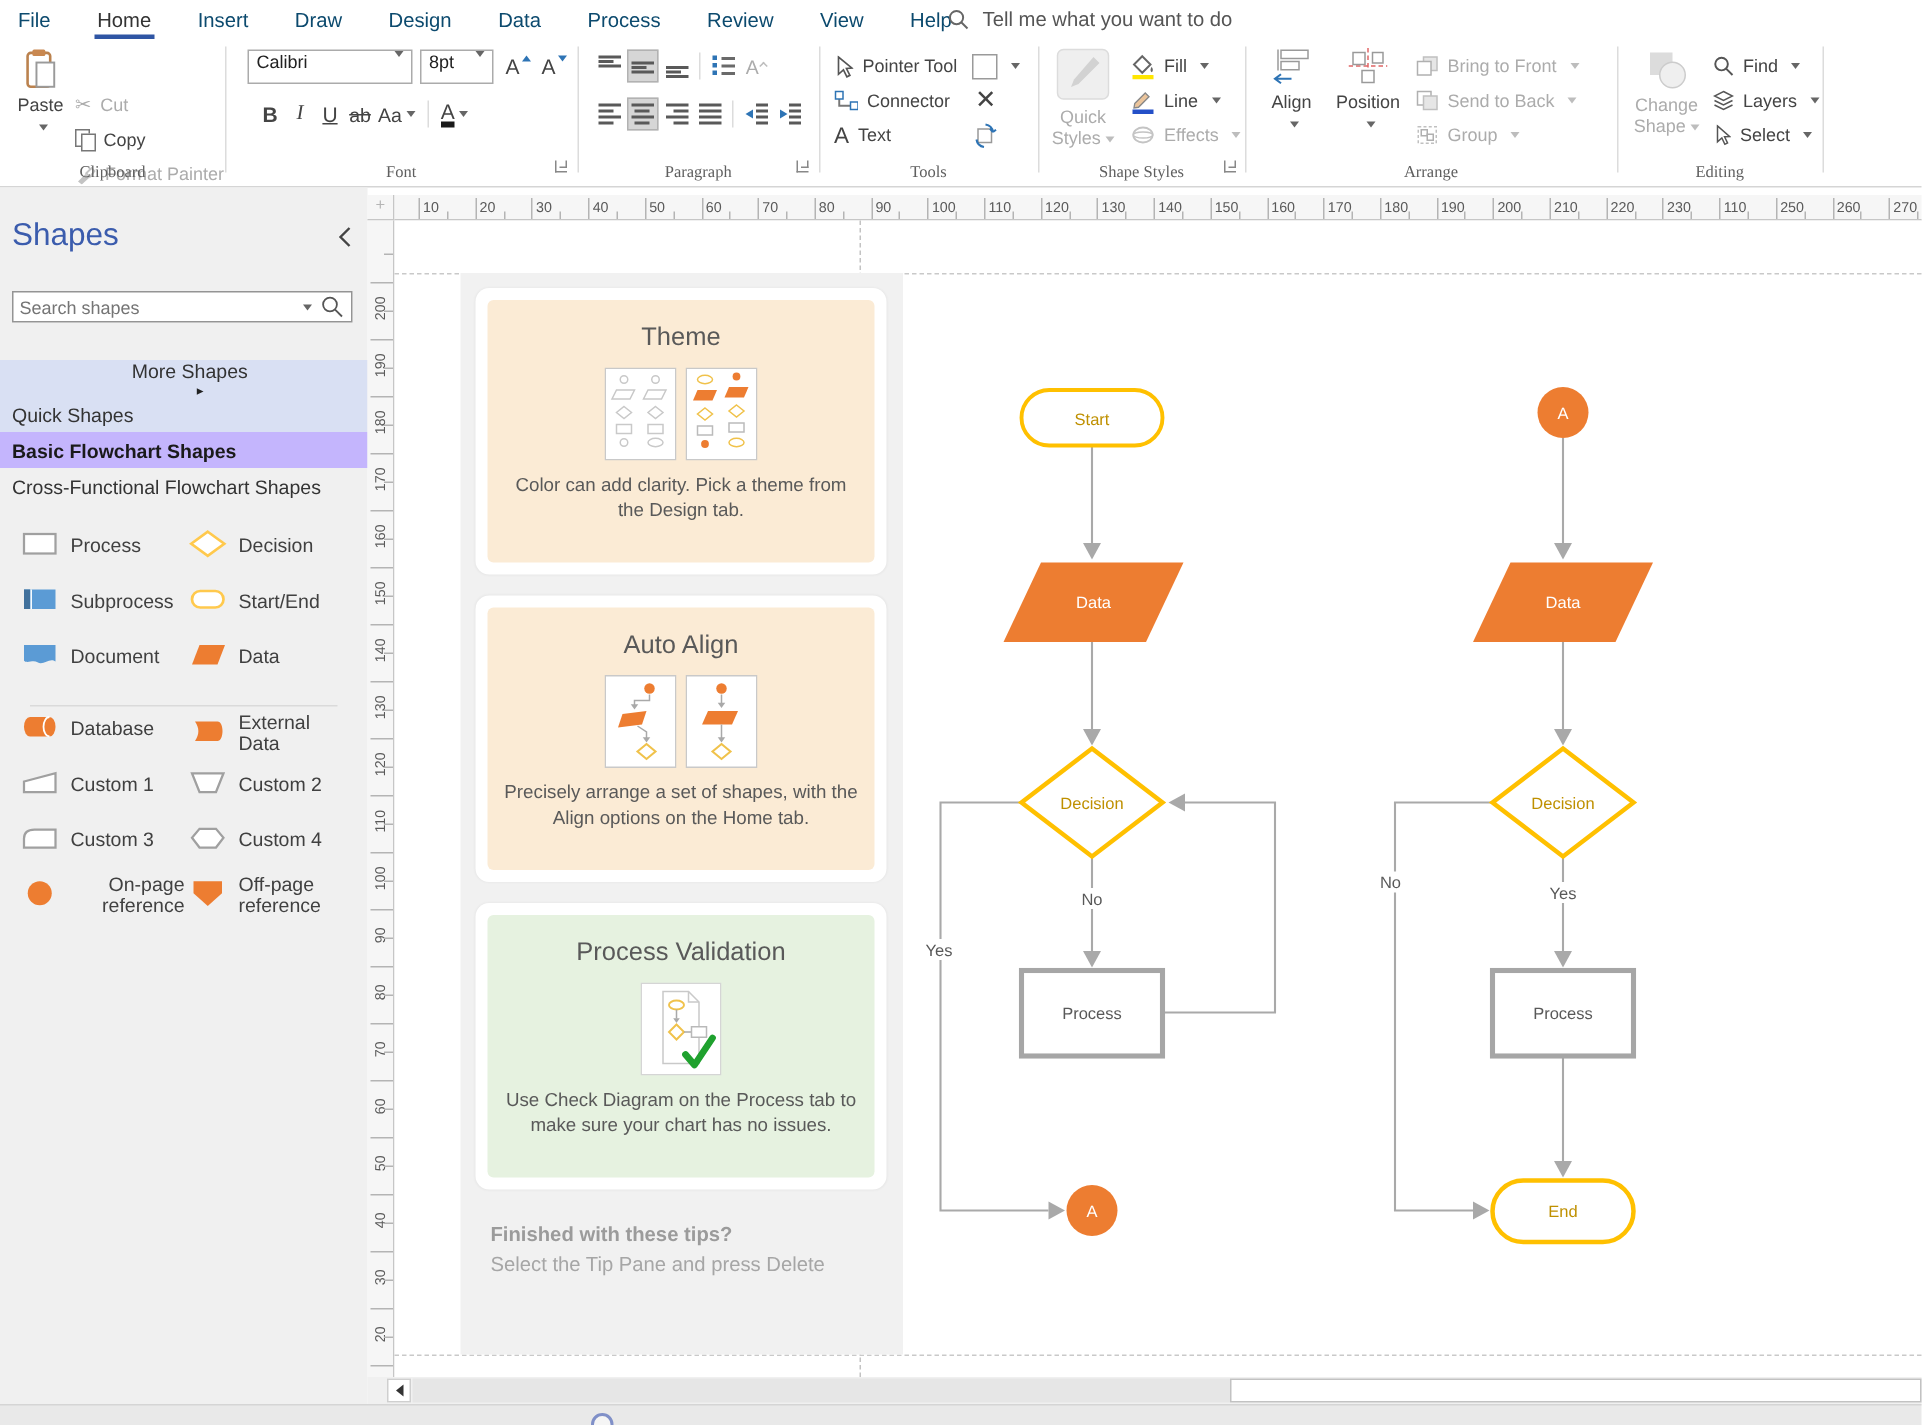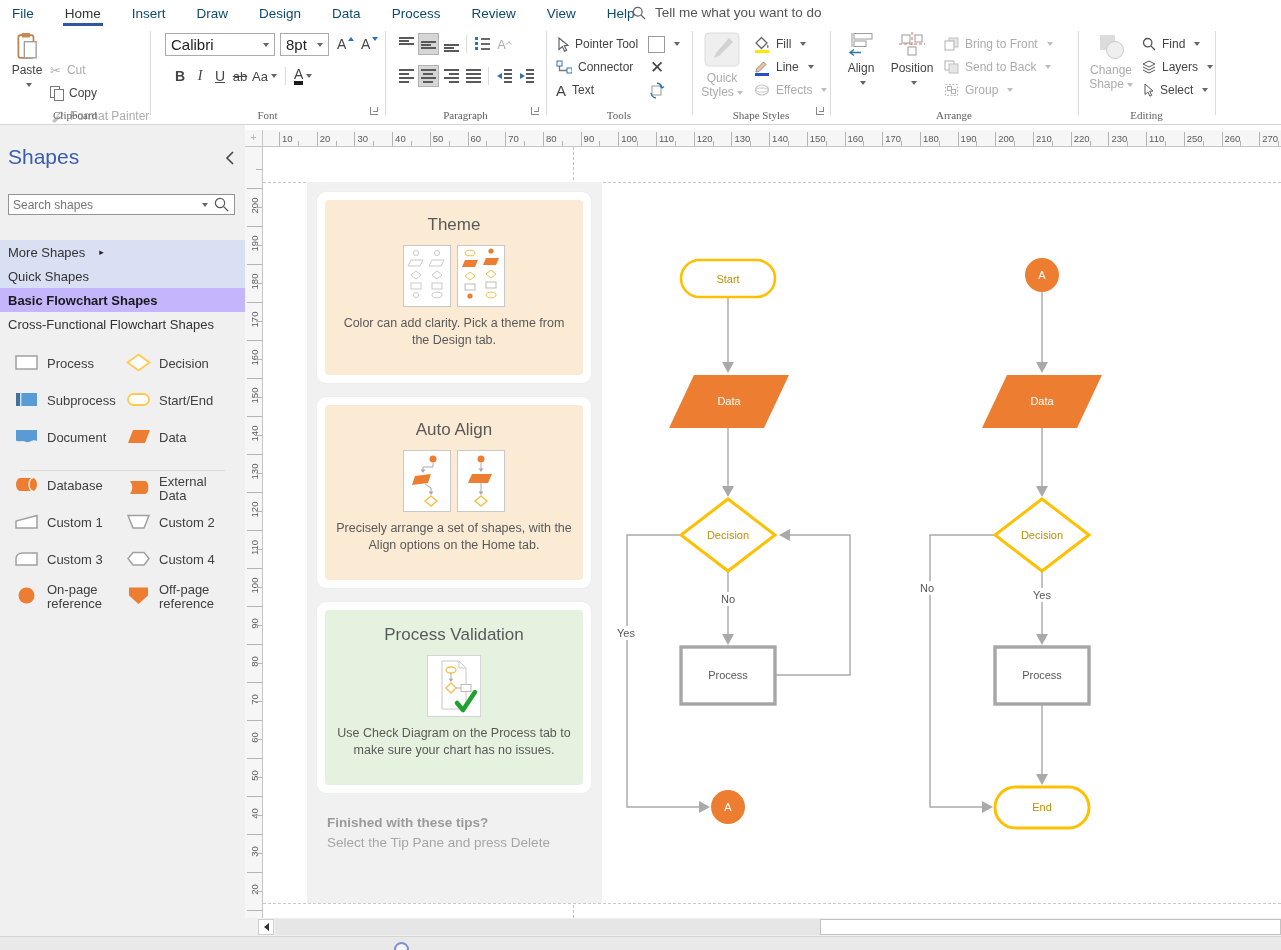--- a/index.html
+++ b/index.html
@@ -17,21 +17,21 @@
   #ribbon { position:absolute; left:0; top:27px; width:1281px; height:98px; background:#fff; border-bottom:1px solid #d5d5d5; }
   .rsep { position:absolute; top:4px; width:1px; height:84px; background:#dcdcdc; }
   .glabel { position:absolute; bottom:3px; font-size:11px; color:#5f5f5f; text-align:center;font-family:Liberation Serif, serif; }
   .dis, .dis * { color:#acacac !important; }
   .carD { display:inline-block; width:0; height:0; border-left:3.5px solid transparent; border-right:3.5px solid transparent; border-top:4px solid #666; vertical-align:middle; margin-left:3px; }
   .dis .carD { border-top-color:#bdbdbd; }
   .bigbtn { position:absolute; width:46px; text-align:center; font-size:12px; color:#444; }
   .mrow { position:absolute; height:22px; display:flex; align-items:center; gap:6px; font-size:12px; }
   .launcher { position:absolute; width:8px; height:8px; border-left:1px solid #888; border-bottom:1px solid #888; }
   .launcher::after { content:''; position:absolute; right:0px; top:0px; width:4px; height:4px; border-right:1.4px solid #888; border-bottom:1.4px solid #888; }
-  .combo { position:absolute; height:23px; background:#fff; border:1px solid #ababab; font-size:15px; color:#222; display:flex; align-items:center; padding:0 5px; }
+  .combo { position:absolute; height:23px; background:#fff; border:1px solid #ababab; font-size:12px; color:#222; display:flex; padding:0 5px; }
   .combo .carD { margin-left:auto; }
   .sbtn { display:inline-flex; align-items:center; justify-content:center; height:22px; min-width:20px; padding:0 2px; }
   .sbtn.on { background:#d6d6d6; border:1px solid #b2b2b2; }
 
   
   .icb { display:inline-block; width:15px; height:14px; background-repeat:no-repeat; }
   .b4 { background-image:linear-gradient(#595959,#595959),linear-gradient(#595959,#595959),linear-gradient(#595959,#595959),linear-gradient(#595959,#595959); background-size:15px 2px,10px 2px,15px 2px,10px 2px; }
   .bars-l { background-position:0 0,0 4px,0 8px,0 12px; }
   .bars-c { background-position:0 0,2px 4px,0 8px,2px 12px; }
   .bars-r { background-position:0 0,5px 4px,0 8px,5px 12px; }
@@ -397,21 +397,21 @@
   </div>
   <div id="searchbox">
     <input type="text" placeholder="Search shapes" style="">
     <span class="carD" style="margin-right:6px"></span>
     <svg width="15" height="15" viewBox="0 0 15 15" style="margin-right:5px">
         <circle cx="6" cy="6" r="4.6" fill="none" stroke="#555" stroke-width="1.2"></circle>
         <line x1="9.4" y1="9.4" x2="14" y2="14" stroke="#555" stroke-width="1.2"></line>
       </svg>
   </div>
   <div id="stencil-sections">
-      <div class="section tinted" style="top: 115px;">
+      <div class="section tinted" style="top: 115px; flex-direction: column;">
         <span>More Shapes</span>
         <span class="arrow">▸</span>
       </div>
       <div class="section tinted" style="top: 139px;">
         <span>Quick Shapes</span>
       </div>
       <div class="section selected" style="top: 163px;">
         <span>Basic Flowchart Shapes</span>
       </div>
       <div class="section plain" style="top: 187px;">
@@ -487,21 +487,21 @@
             <path d="M2,16 L2,10 Q2,4 9,4 L23,4 L23,16 Z" stroke="#a0a0a0" stroke-width="1.5" fill="#fff"></path>
           </svg></span>
         <span class="slabel">Custom 3</span>
       </div>
       <div class="stencil-item" style="left: 126px; top: 424px;">
         <span><svg width="26" height="19" viewBox="0 0 26 19">
             <polygon points="7,3.5 18,3.5 23,9.5 18,16 7,16 2,9.5" stroke="#a0a0a0" stroke-width="1.5" fill="#fff"></polygon>
           </svg></span>
         <span class="slabel">Custom 4</span>
       </div>
-      <div class="stencil-item" style="left: 14px; top: 458px;">
+      <div class="stencil-item" style="left: 14px; top: 458px; text-align: right;">
         <span><svg width="26" height="19" viewBox="0 0 26 19">
             <circle cx="12.5" cy="9.5" r="8" fill="#ED7D31"></circle>
           </svg></span>
         <span class="slabel">On-page reference</span>
       </div>
       <div class="stencil-item" style="left: 126px; top: 458px;">
         <span><svg width="26" height="19" viewBox="0 0 26 19">
             <polygon points="3,1.5 22,1.5 22,9.5 12.5,18 3,9.5" fill="#ED7D31"></polygon>
           </svg></span>
         <span class="slabel">Off-page reference</span>

